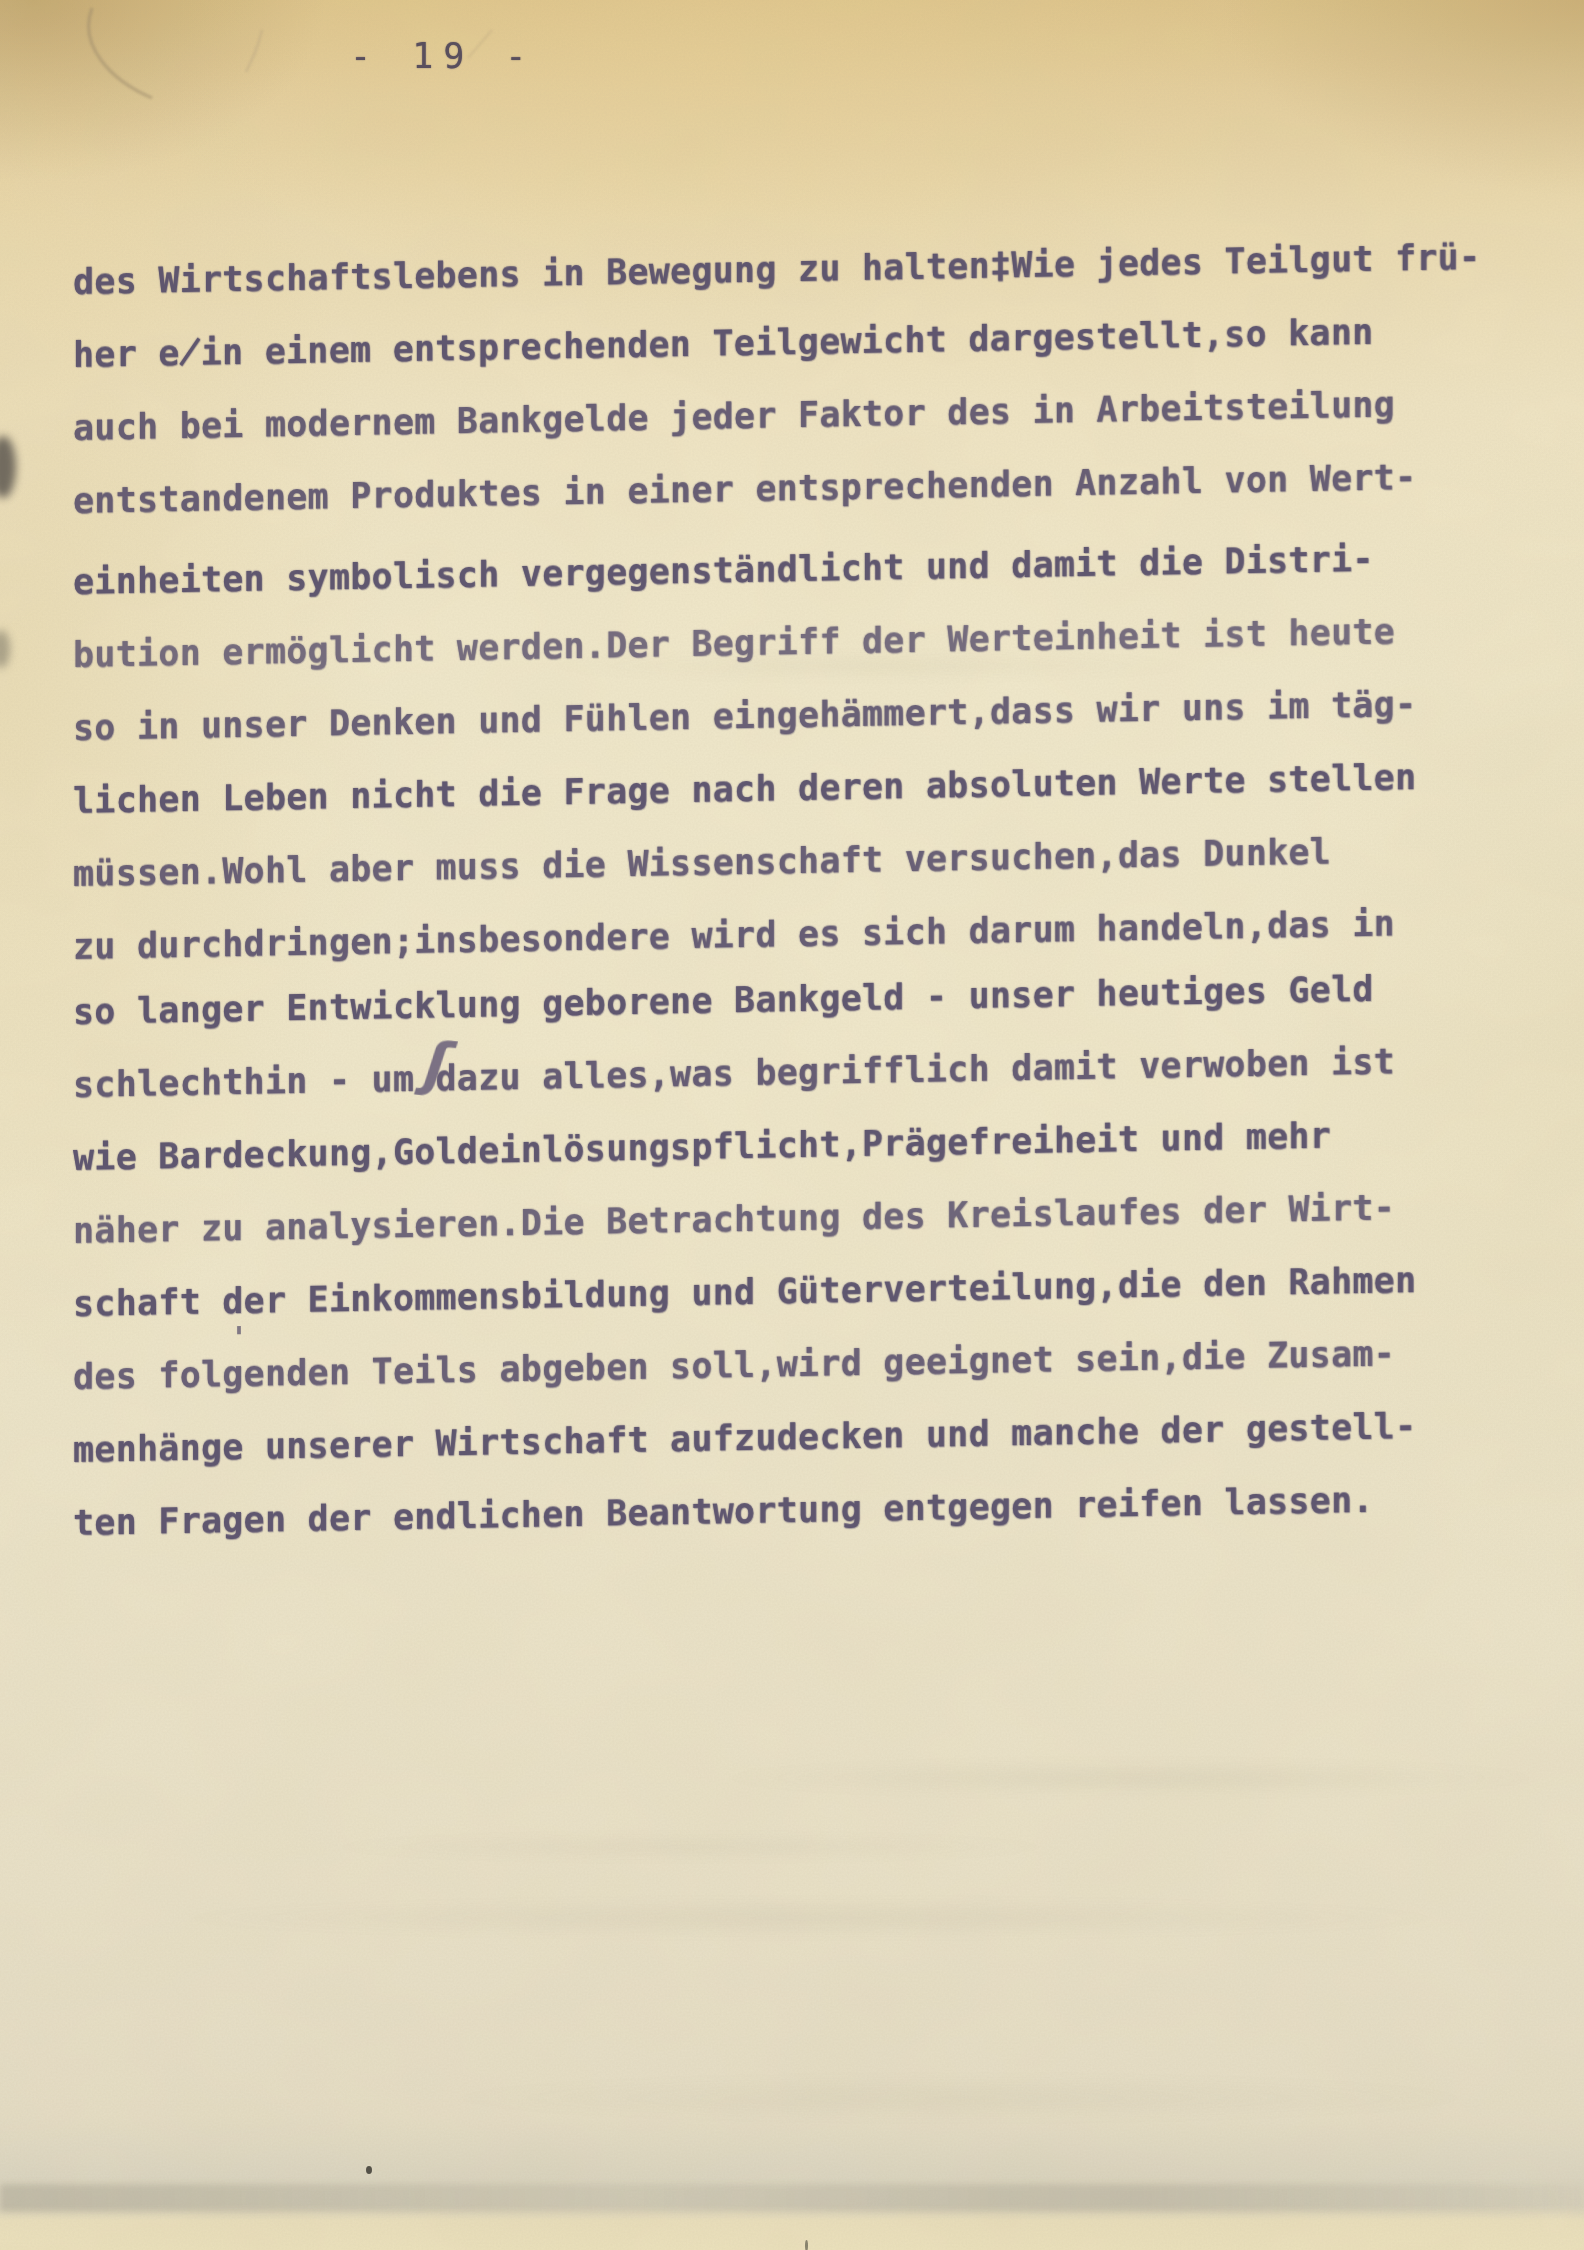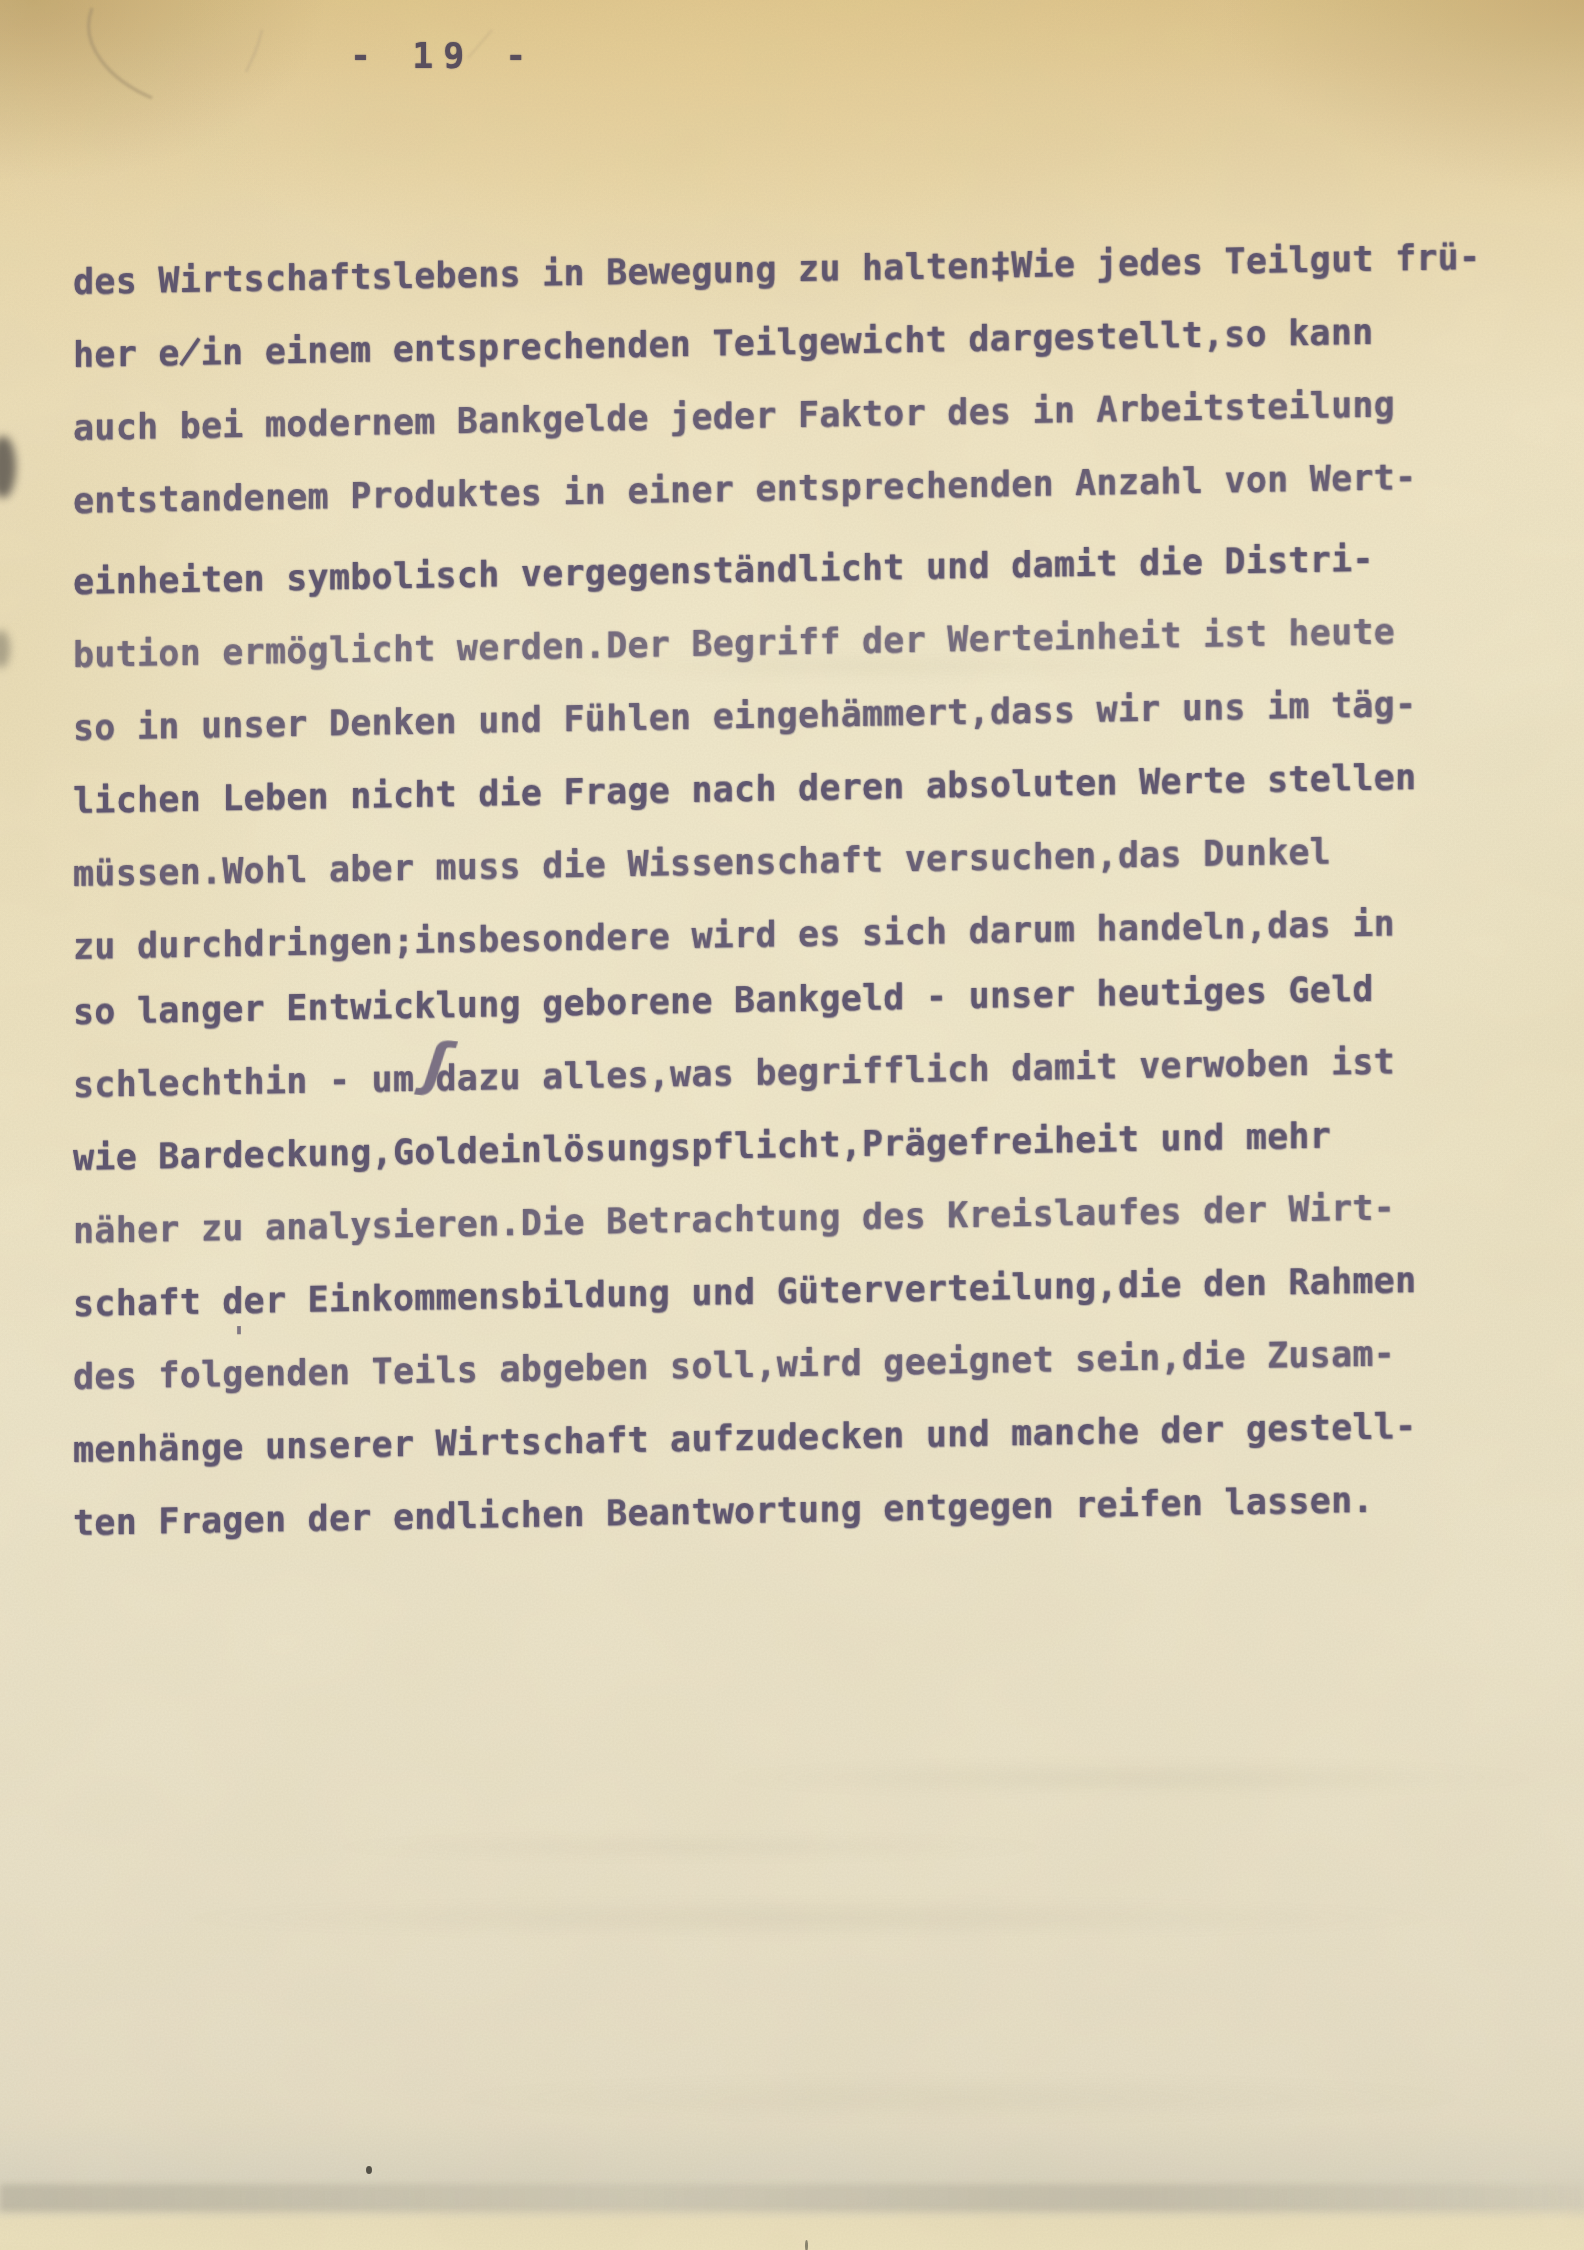--- a/index.html
+++ b/index.html
@@ -38,21 +38,21 @@
   .line:nth-child(8){opacity:.78;filter:blur(.45px)}
   .line:nth-child(9),.line:nth-child(11){opacity:.86}
   .line:nth-child(12),.line:nth-child(14){opacity:.88}
   .line:nth-child(16){opacity:.82;filter:blur(.35px)}
   .line:nth-child(18){opacity:.85}
   .line:nth-child(7){margin-top:8px}
   .line:nth-child(13){margin-top:-8px}
 
   .pagenum{
     position:absolute;left:350px;top:36px;
-    font-size:35px;font-weight:bold;letter-spacing:10px;
+    font-size:35px;font-weight:normal;letter-spacing:10px;
     color:#4b4258;opacity:.9;
     text-shadow:0 0 1.5px rgba(75,66,88,.8);
     filter:blur(.3px);
   }
 
   
   .insert-mark{
     position:absolute;left:352px;top:796px;
     font-family:"DejaVu Sans", sans-serif;
     font-size:58px;line-height:1;font-style:italic;

